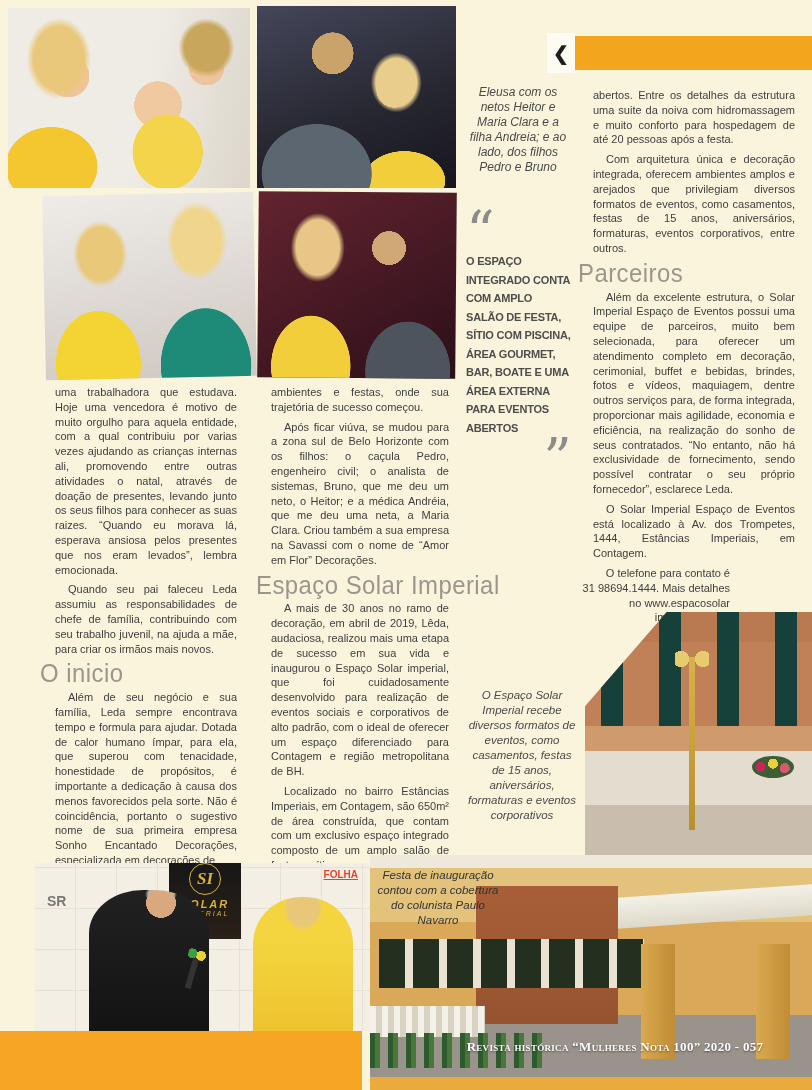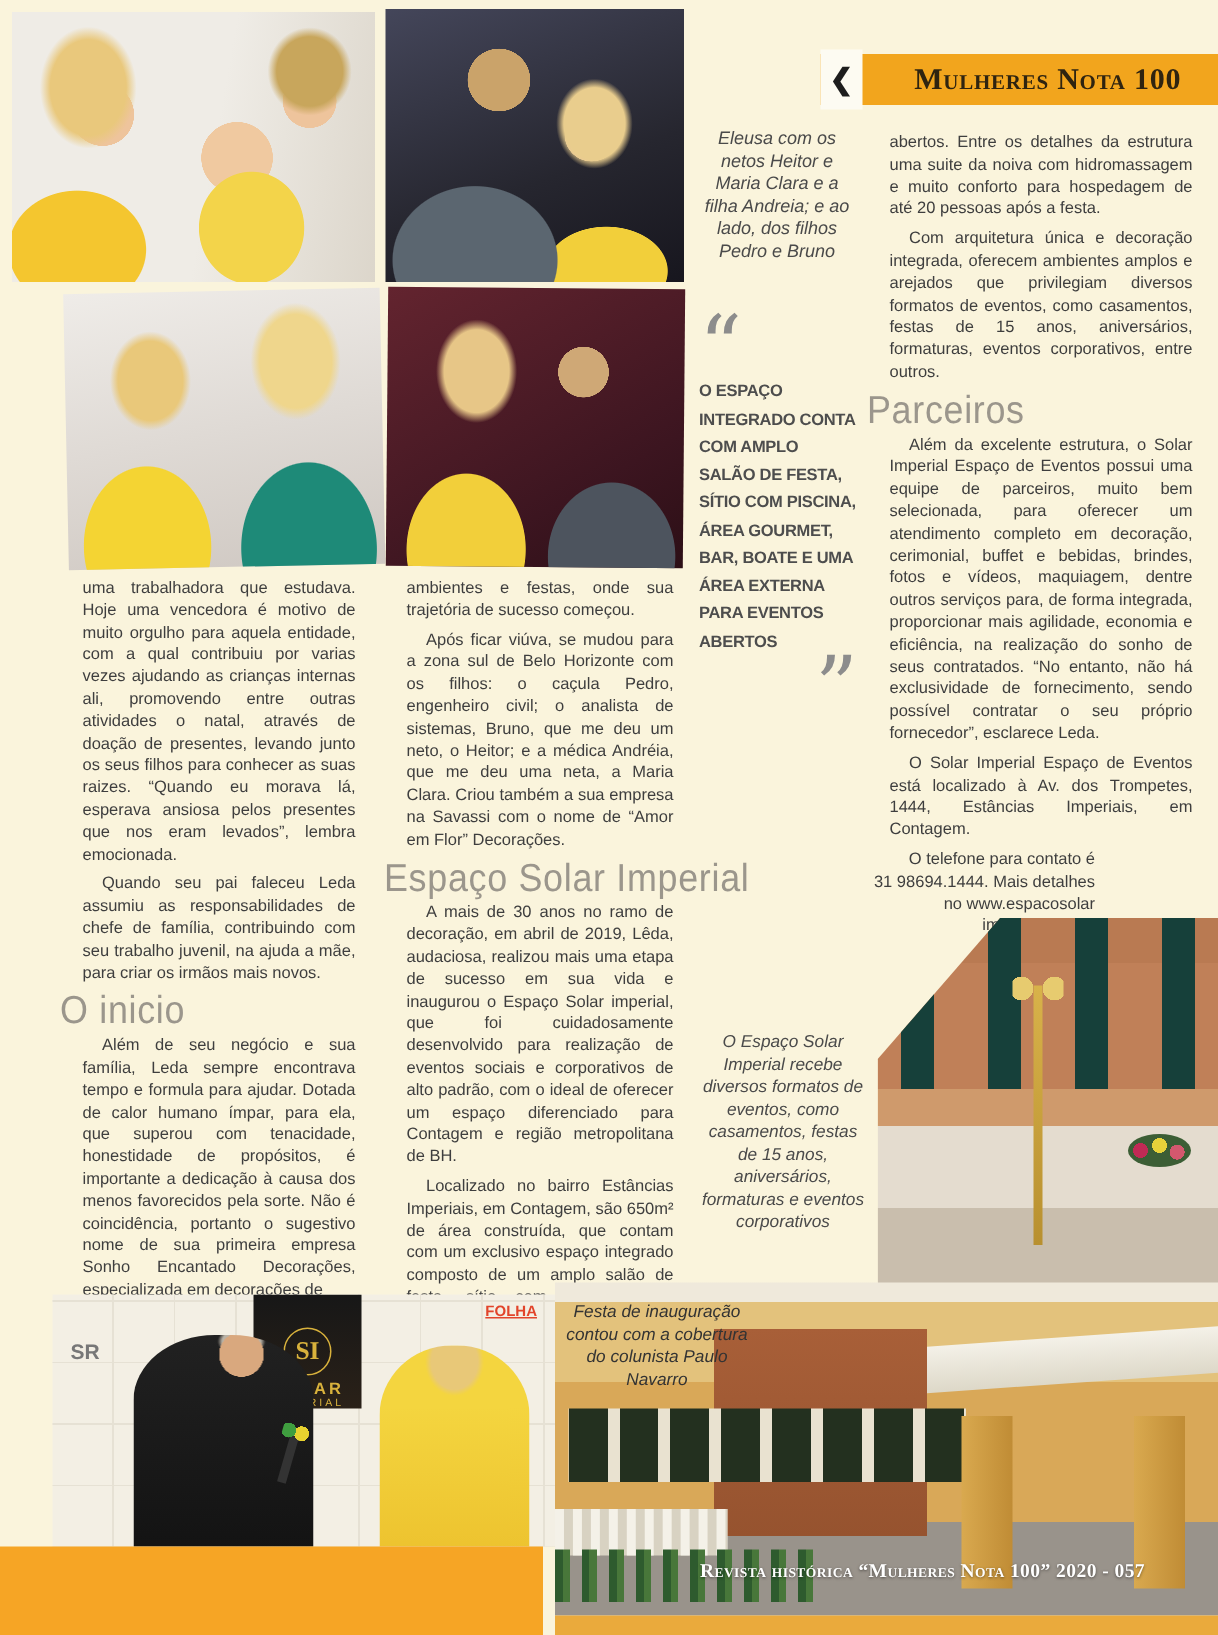--- a/index.html
+++ b/index.html
@@ -54,21 +54,21 @@
   .candelabra{position:absolute;left:46%;top:18%;width:6px;height:70%;background:linear-gradient(#d8b24a,#b8902f);}
   .candelabra:before{content:"";position:absolute;left:-14px;top:-6px;width:34px;height:16px;
     background:radial-gradient(circle 8px at 6px 8px,#e7cb6f 0 99%,transparent),radial-gradient(circle 8px at 28px 8px,#e7cb6f 0 99%,transparent);}
   .flowers{position:absolute;right:8%;top:58%;width:42px;height:22px;border-radius:50%;
     background:radial-gradient(circle 5px at 20% 50%,#c22a55 0 99%,transparent),radial-gradient(circle 5px at 50% 35%,#e7d23a 0 99%,transparent),radial-gradient(circle 5px at 78% 55%,#d4586e 0 99%,transparent),#3c5e35;}
   .photo-interview{left:35px;top:863px;width:335px;height:168px;background:
       repeating-linear-gradient(0deg,transparent 0 40px,#e6e1d4 40px 41px),
       repeating-linear-gradient(90deg,transparent 0 40px,#e6e1d4 40px 41px),
       #f3efe4;}
   .emblem{position:absolute;left:40%;top:0;width:72px;height:76px;background:linear-gradient(#171717,#2a2118);
-    display:flex;flex-direction:column;align-items:center;justify-content:flex-end;color:#d9b23c;}
+    display:flex;flex-direction:column;align-items:center;justify-content:flex-start;color:#d9b23c;font-style:italic;}
   .emblem .mono{font-family:"Liberation Serif",serif;font-weight:bold;font-size:17px;border:1px solid #d9b23c;border-radius:50%;width:30px;height:30px;display:flex;align-items:center;justify-content:center;}
   .emblem .l1{font-size:11px;font-weight:bold;letter-spacing:2px;margin-top:3px;}
   .emblem .l2{font-size:7px;letter-spacing:2px;}
   .folha{position:absolute;right:12px;top:6px;font-size:10px;font-weight:bold;color:#e2442a;text-decoration:underline;}
   .srlogo{position:absolute;left:12px;top:30px;font-size:14px;color:#777;font-weight:bold;}
   .man{position:absolute;left:16%;top:16%;width:36%;height:86%;border-radius:45% 45% 0 0/30% 30% 0 0;
     background:radial-gradient(circle 15px at 60% 9%,#d9a87e 0 99%,transparent 100%),
       radial-gradient(ellipse 16px 10px at 60% 3%,#b9b2a6 0 80%,transparent),
       linear-gradient(#212121,#131313);}
   .woman-y{position:absolute;right:5%;top:20%;width:30%;height:82%;border-radius:48% 48% 0 0/34% 34% 0 0;
@@ -129,21 +129,20 @@
 
   <div class="photo photo-a"></div>
   <div class="photo photo-b"></div>
   <div class="photo photo-c"></div>
   <div class="photo photo-d"></div>
 
   <div class="header-bar"></div>
   <div class="back-box">
     <span>❮</span>
   </div>
-  <div class="header-title">Mulheres Nota 100</div>
 
   <div class="caption cap-top">Eleusa com os netos Heitor e Maria Clara e a filha Andreia; e ao lado, dos filhos Pedro e Bruno</div>
 
   <div class="pullquote">
     <div class="pq-mark pq-open">“</div>
     <div class="pq-text">O ESPAÇO INTEGRADO CONTA COM AMPLO SALÃO DE FESTA, SÍTIO COM PISCINA, ÁREA GOURMET, BAR, BOATE E UMA ÁREA EXTERNA PARA EVENTOS ABERTOS</div>
     <div class="pq-mark pq-close">”</div>
   </div>
 
   <div class="col right-col">

